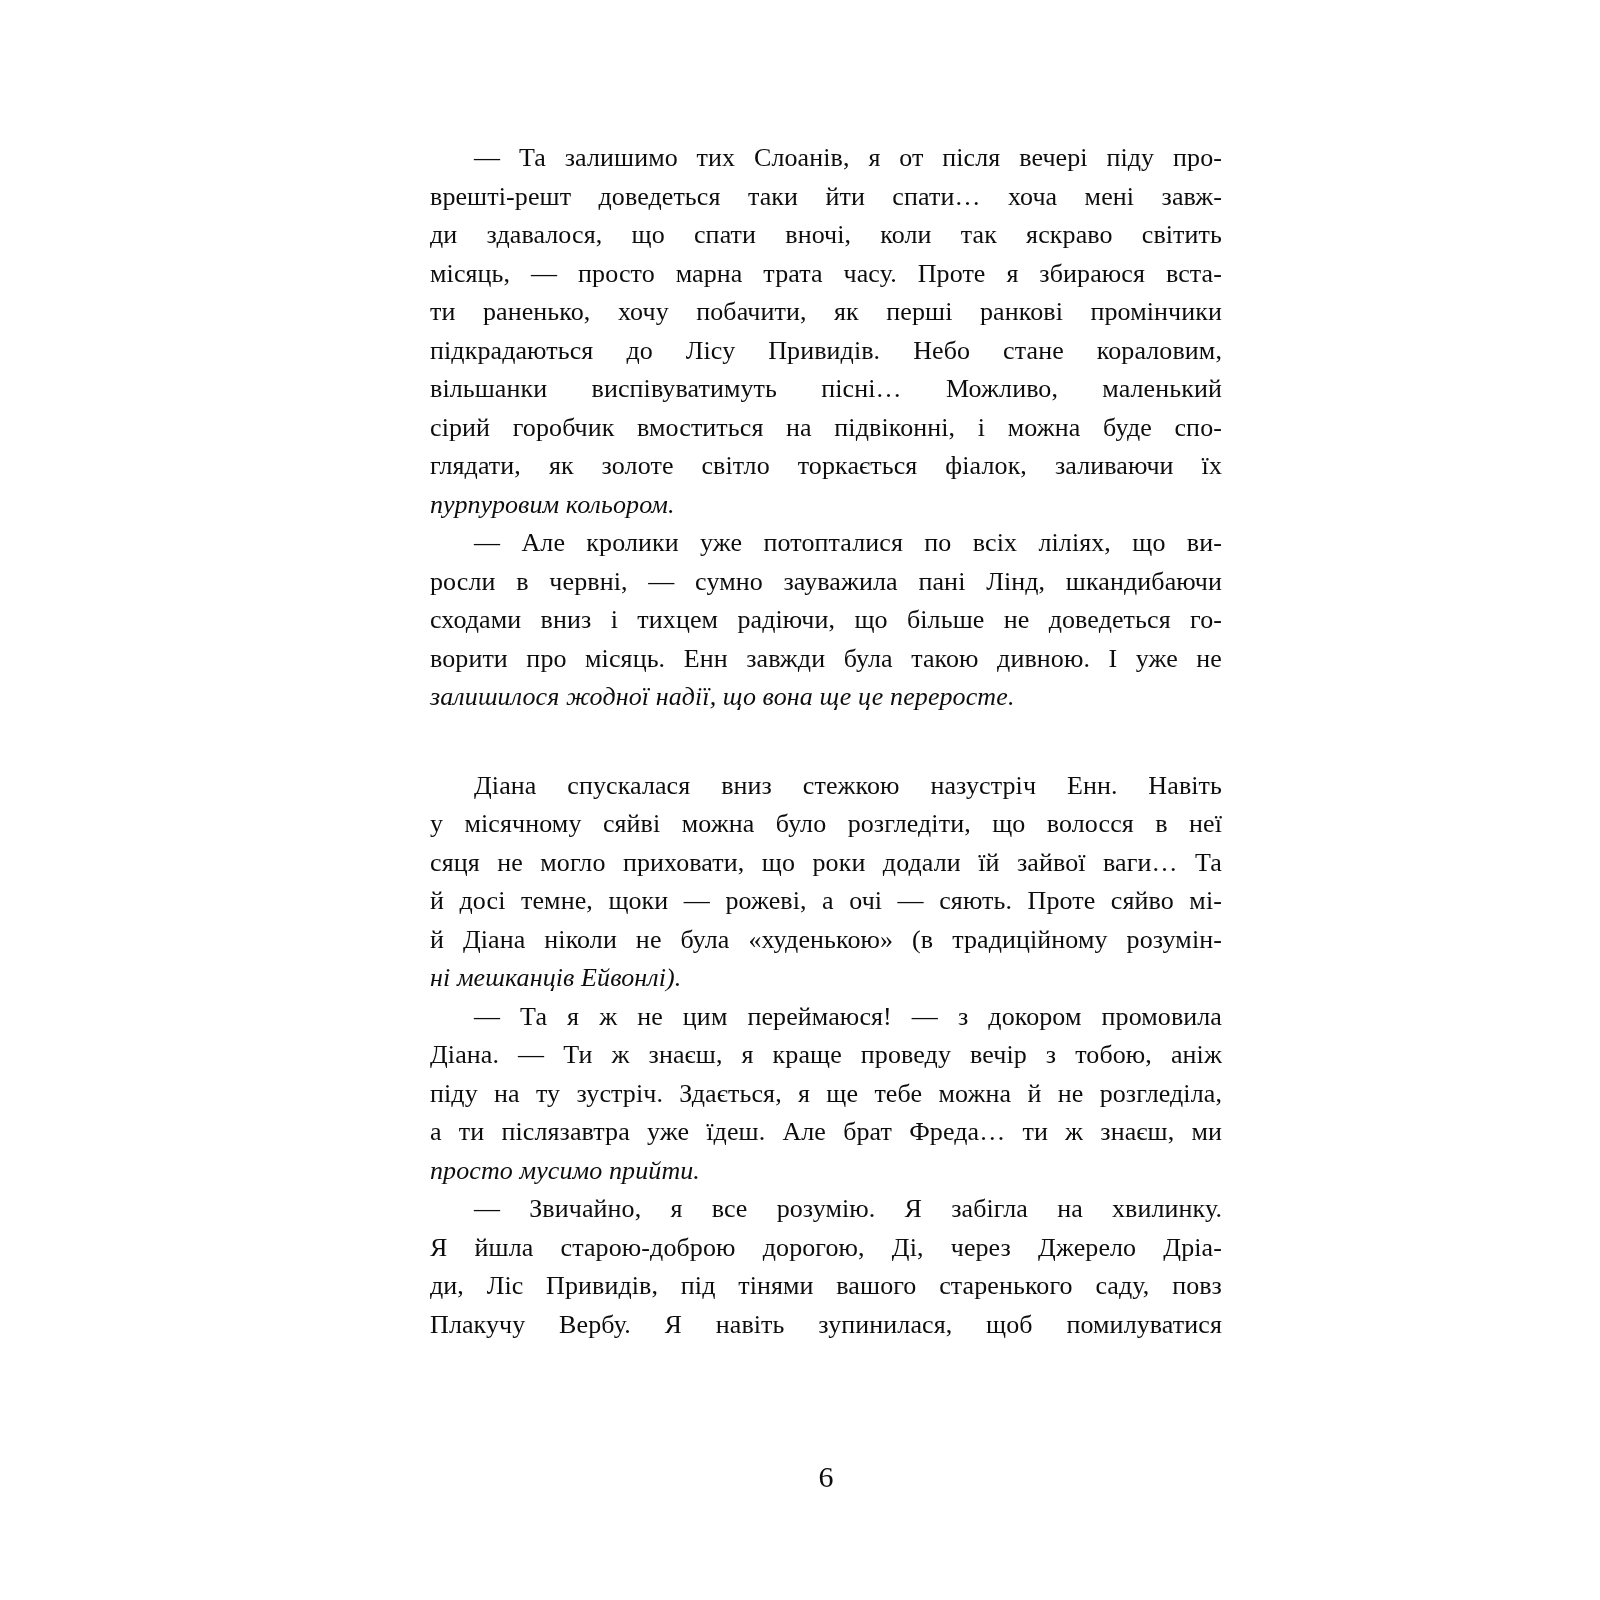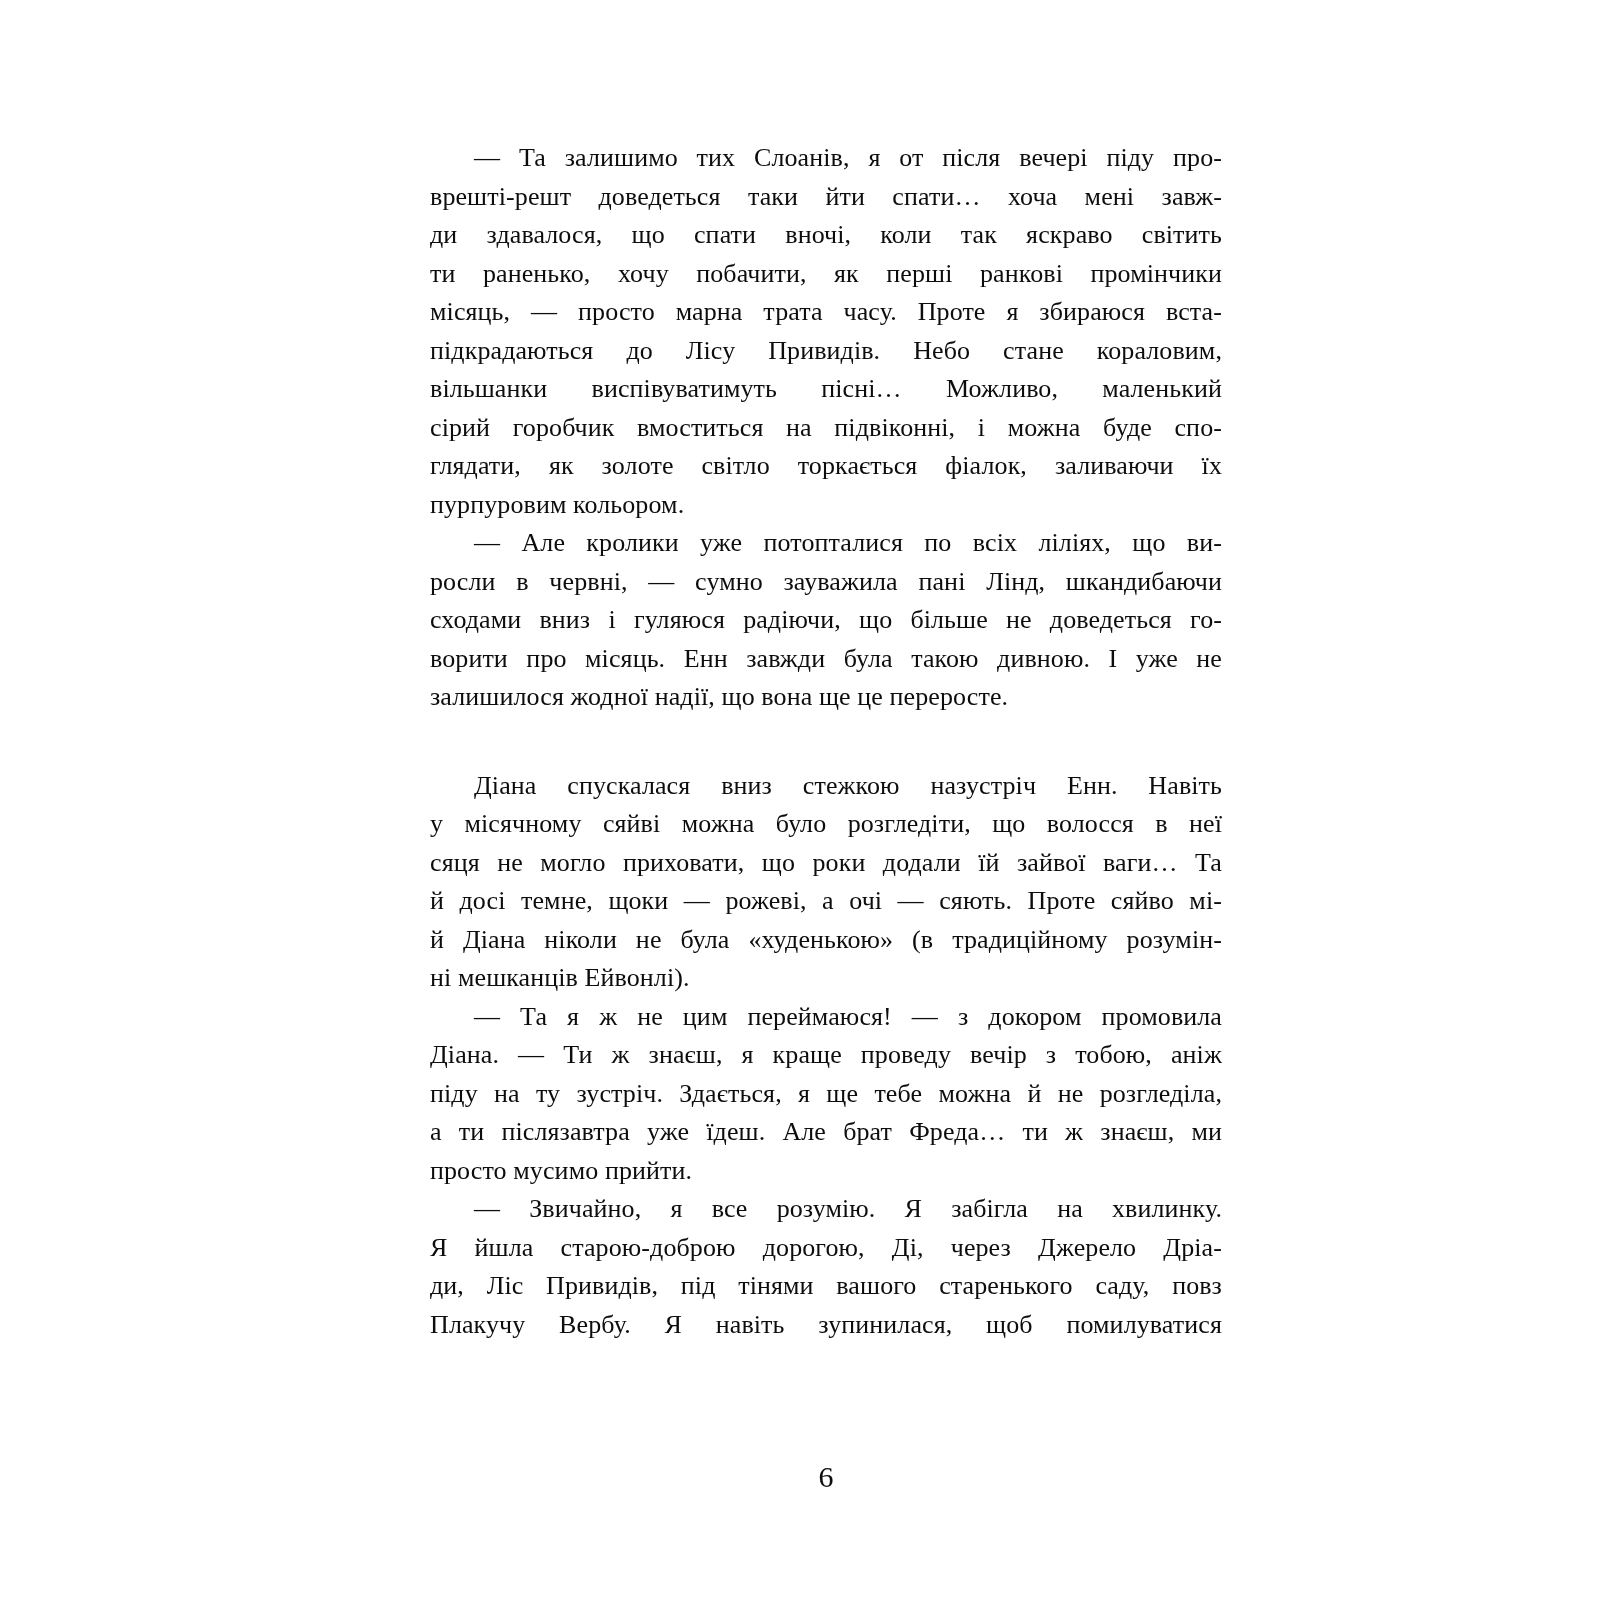--- a/index.html
+++ b/index.html
@@ -29,20 +29,21 @@
   .line {
     text-align: justify;
     text-align-last: justify;
     -moz-text-align-last: justify;
     white-space: normal;
     hyphens: none;
   }
   .line.first { text-indent: 44px; }
   .line.para-end {
     text-align-last: left;
+    font-style: italic;
     -moz-text-align-last: left;
   }
   .section-gap { height: 50px; }
   .page-number {
     position: absolute;
     left: 430px;
     top: 1458px;
     width: 792px;
     text-align: center;
     font-size: 30px;
@@ -52,32 +53,32 @@
 </style>
 </head>
 <body>
 
 <div class="sheet">
   <div class="text-column">
       <div class="para">
         <div class="line first">— Та залишимо тих Слоанів, я от після вечері піду про-</div>
         <div class="line">врешті-решт доведеться таки йти спати… хоча мені завж-</div>
         <div class="line">ди здавалося, що спати вночі, коли так яскраво світить</div>
+        <div class="line">місяць, — просто марна трата часу. Проте я збираюся вста-</div>
         <div class="line">ти раненько, хочу побачити, як перші ранкові промінчики</div>
-        <div class="line">місяць, — просто марна трата часу. Проте я збираюся вста-</div>
         <div class="line">підкрадаються до Лісу Привидів. Небо стане кораловим,</div>
         <div class="line">вільшанки виспівуватимуть пісні… Можливо, маленький</div>
         <div class="line">сірий горобчик вмоститься на підвіконні, і можна буде спо-</div>
         <div class="line">глядати, як золоте світло торкається фіалок, заливаючи їх</div>
         <div class="line para-end">пурпуровим кольором.</div>
       </div>
       <div class="para">
         <div class="line first">— Але кролики уже потопталися по всіх ліліях, що ви-</div>
         <div class="line">росли в червні, — сумно зауважила пані Лінд, шкандибаючи</div>
-        <div class="line">сходами вниз і гуляюся радіючи, що більше не доведеться го-</div>
+        <div class="line">сходами вниз і тихцем радіючи, що більше не доведеться го-</div>
         <div class="line">ворити про місяць. Енн завжди була такою дивною. І уже не</div>
         <div class="line para-end">залишилося жодної надії, що вона ще це переросте.</div>
       </div>
       <div class="section-gap"></div>
       <div class="para">
         <div class="line first">Діана спускалася вниз стежкою назустріч Енн. Навіть</div>
         <div class="line">у місячному сяйві можна було розгледіти, що волосся в неї</div>
         <div class="line">сяця не могло приховати, що роки додали їй зайвої ваги… Та</div>
         <div class="line">й досі темне, щоки — рожеві, а очі — сяють. Проте сяйво мі-</div>
         <div class="line">й Діана ніколи не була «худенькою» (в традиційному розумін-</div>

